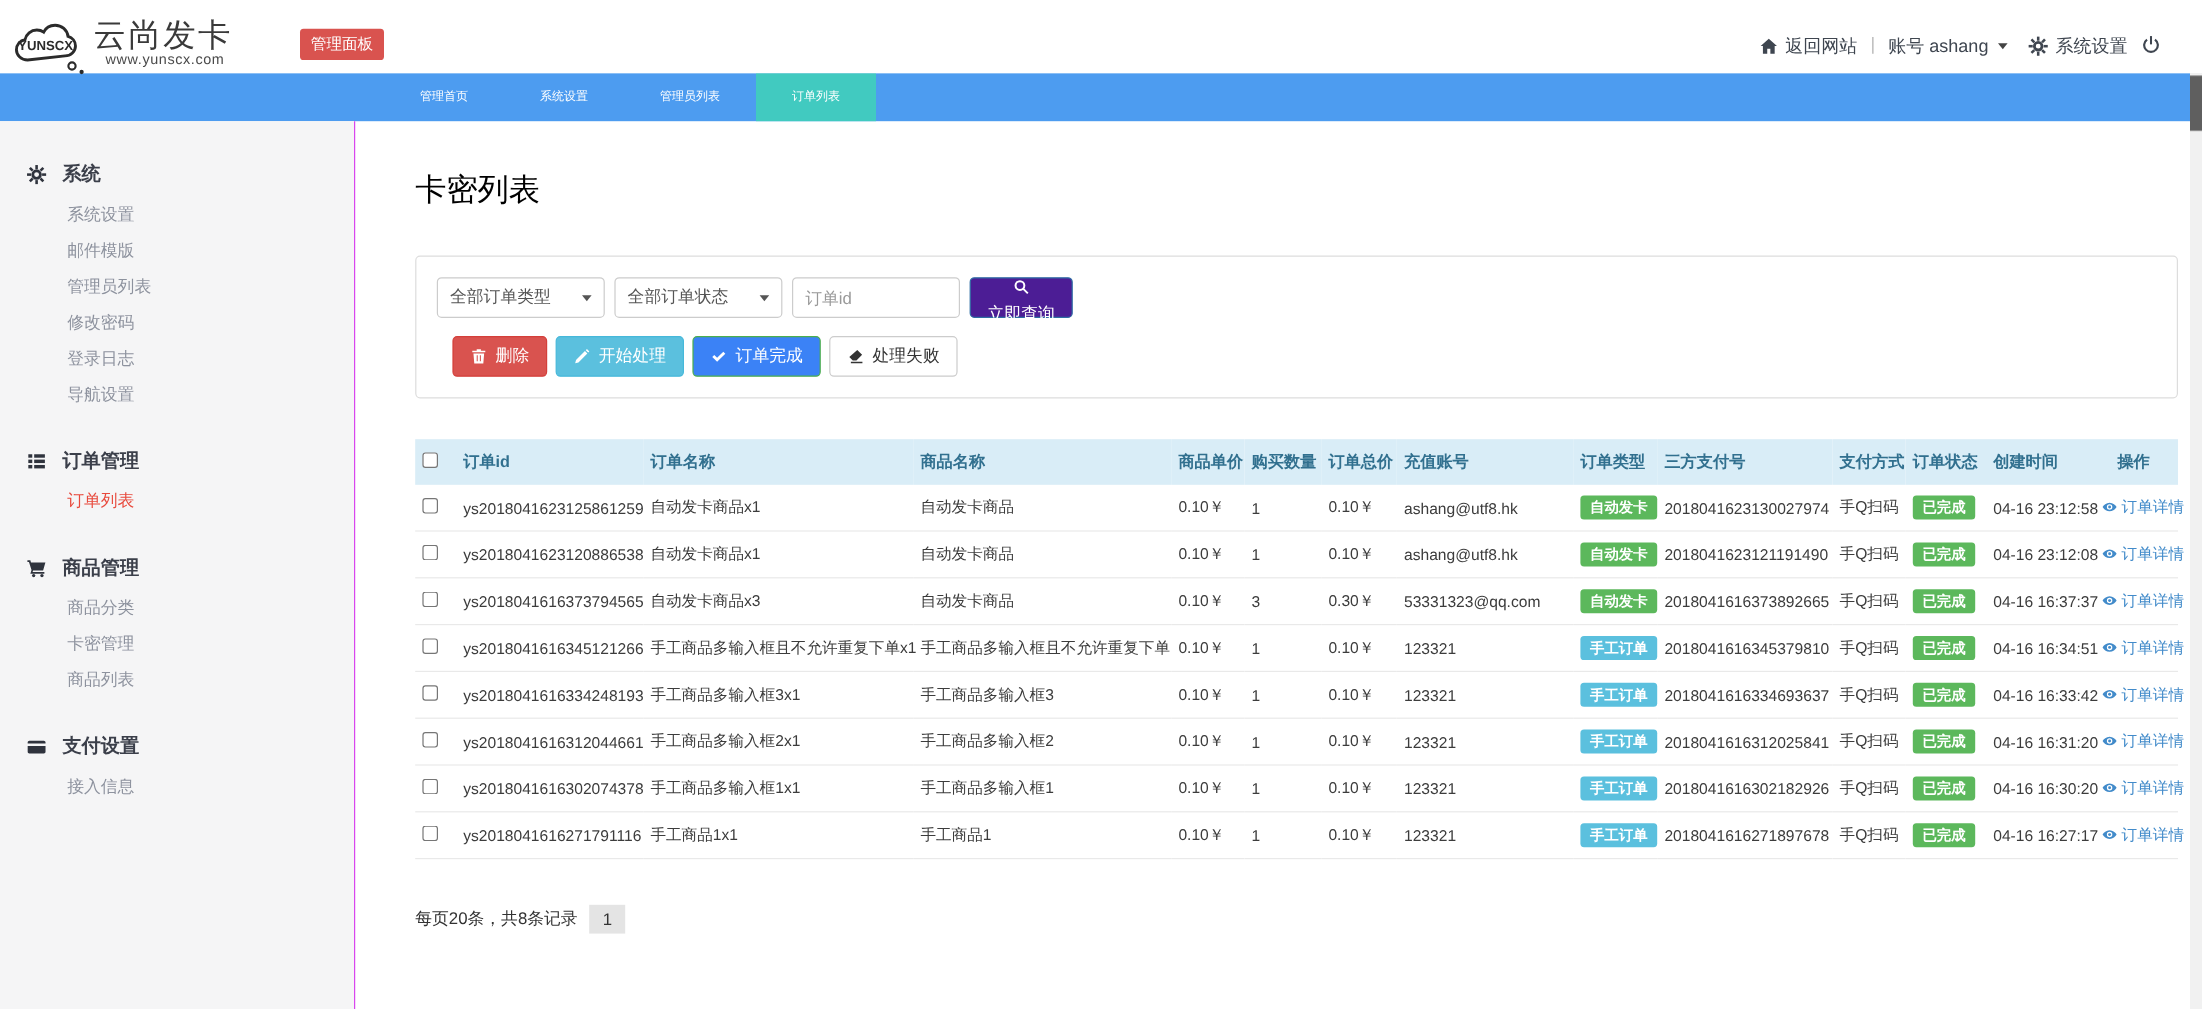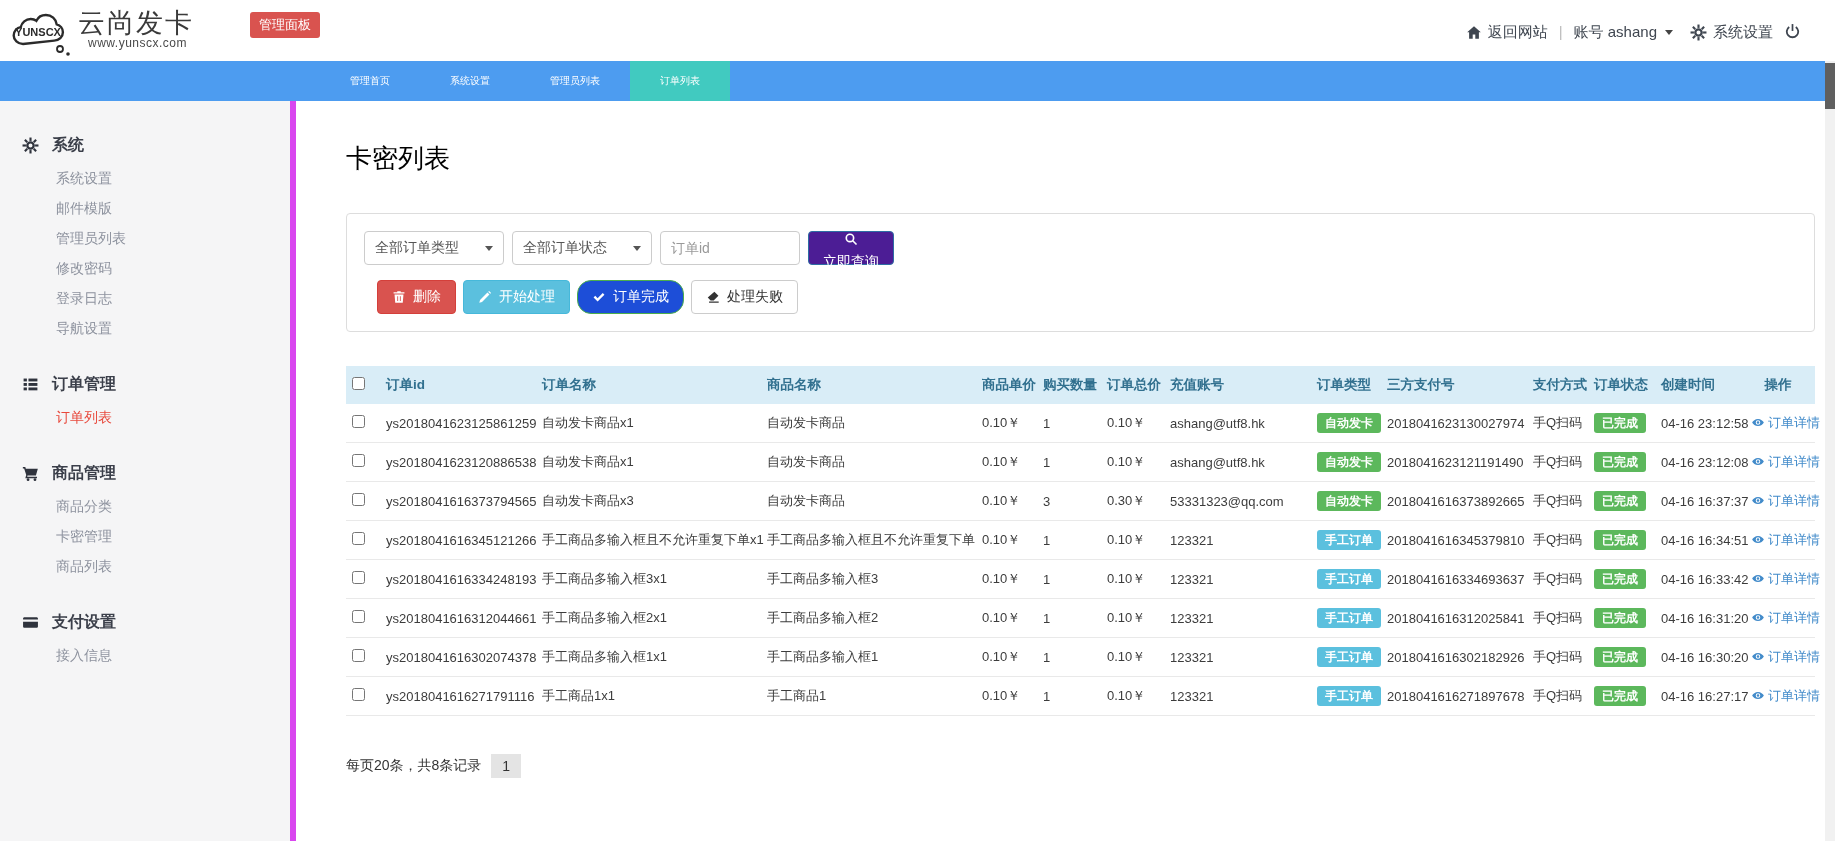--- a/index.html
+++ b/index.html
@@ -6,41 +6,41 @@
   html,body { margin:0; padding:0; background:#fff; }
   body {
     width:1835px; height:841px; overflow:hidden;
     font-family:"Liberation Sans","DejaVu Sans",sans-serif;
     color:#333; font-size:14px;
   }
   .ico { display:inline-flex; align-items:center; justify-content:center; }
   .ico svg { display:block; }
 
   
-  .topbar { height:61px; display:flex; align-items:center; padding:4px 22px 0 10px; background:#fff; position:relative; }
+  .topbar { height:61px; display:flex; align-items:center; padding:16px 22px 0 10px; background:#fff; position:relative; }
   .logo { display:flex; align-items:flex-start; }
   .logo svg { display:block; }
   .brand-box { margin-left:6px; display:flex; flex-direction:column; }
   .brand-cn { font-size:27px; color:#3a3a3a; line-height:30px; letter-spacing:2px; }
   .brand-url { font-size:12px; color:#4a4a4a; letter-spacing:.5px; margin-top:-2px; margin-left:10px; }
   .panel-badge { margin-left:56px; background:#d9534f; color:#fff; font-size:13px; padding:4px 9px; border-radius:3px; align-self:flex-start; margin-top:8px; cursor:pointer; }
   .topbar-right { margin-left:auto; display:flex; align-items:flex-start; gap:11px; font-size:15px; color:#3f4650; padding-right:12px; }
   .tb-link { display:inline-flex; align-items:center; gap:6px; cursor:pointer; color:#3f4650; }
   .tb-sep { color:#bbb; }
   .caret-sm { width:0; height:0; border-left:4px solid transparent; border-right:4px solid transparent; border-top:5px solid #444; display:inline-block; margin-left:2px; }
 
   
   .navbar { height:40px; background:#4d9cf0; display:flex; }
   .nav-tabs { display:flex; margin-left:320px; }
   .nav-tab { line-height:40px; padding:0 30px; color:#fff; font-size:10px; cursor:pointer; }
   .nav-tab.active { background:#41cac0; }
 
   
   .layout { display:flex; height:740px; }
-  .sidebar { width:296px; flex:0 0 296px; background:#f5f5f6; border-right:6px solid #d946ef; padding-top:26px; overflow:hidden; }
+  .sidebar { width:296px; flex:0 0 296px; background:#f5f5f6; border-right:1px solid #d946ef; padding-top:26px; overflow:hidden; }
   .side-heading { display:flex; align-items:center; gap:13px; padding-left:22px; height:36px; font-size:16px; font-weight:bold; color:#3b3f4a; cursor:pointer; }
   .side-heading .ico { color:#2f333d; }
   .side-item { padding-left:56px; line-height:30px; font-size:14px; color:#8d929e; cursor:pointer; }
   .side-item.active { color:#e8493c; }
   .side-section { margin-bottom:23px; }
 
   .content { flex:1; padding:40px 20px 0 50px; }
   .page-title { font-size:26px; font-weight:400; color:#000000; margin:0; }
 
   
@@ -49,21 +49,21 @@
   .select-box { width:140px; height:34px; border:1px solid #ccc; border-radius:4px; background:#fff;
     display:flex; align-items:center; justify-content:space-between; padding:0 10px; font-size:14px; color:#555; cursor:pointer; }
   .select-caret { width:0; height:0; border-left:4px solid transparent; border-right:4px solid transparent; border-top:5px solid #555; }
   .text-input { width:140px; height:34px; border:1px solid #ccc; border-radius:4px; padding:0 10px; font-size:14px; color:#555; outline:none; font-family:inherit; }
   .text-input::placeholder { color:#999; }
   .btn { height:34px; border-radius:4px; border:1px solid transparent; font-size:14px; display:inline-flex; align-items:center; gap:7px; padding:0 14px; cursor:pointer; color:#fff; font-family:inherit; }
   .btn .ico { color:#fff; }
   .btn-primary { background:#4c1d95; border-color:#2e6da4;flex-direction:column; }
   .btn-danger  { background:#d9534f; border-color:#d43f3a;margin-left:13px; }
   .btn-info    { background:#5bc0de; border-color:#46b8da; }
-  .btn-success { background:#1d4ed8; border-color:#4cae4c;border-radius:14px; }
+  .btn-success { background:#3b82f6; border-color:#4cae4c; }
   .btn-default { background:#fff; border-color:#ccc; color:#333; }
   .btn-default .ico { color:#333; }
   .actions-row { margin-top:15px; display:flex; gap:7px; }
 
   
   .data-table { width:100%; border-collapse:collapse; margin-top:34px; table-layout:fixed; }
   .data-table thead th { background:#d9edf7; color:#31708f; text-align:left; font-size:13.5px; font-weight:bold; padding:10px 6px; white-space:nowrap; }
   .data-table tbody td { font-size:13px; color:#3c3c3c; padding:9px 6px; border-bottom:1px solid #e9e9e9; white-space:nowrap; overflow:visible; }
   .data-table .col-op { text-align:center; padding-right:10px; }
   .badge { display:inline-block; padding:4px 8px; border-radius:3px; color:#fff; font-size:12px; font-weight:bold; line-height:1; }

